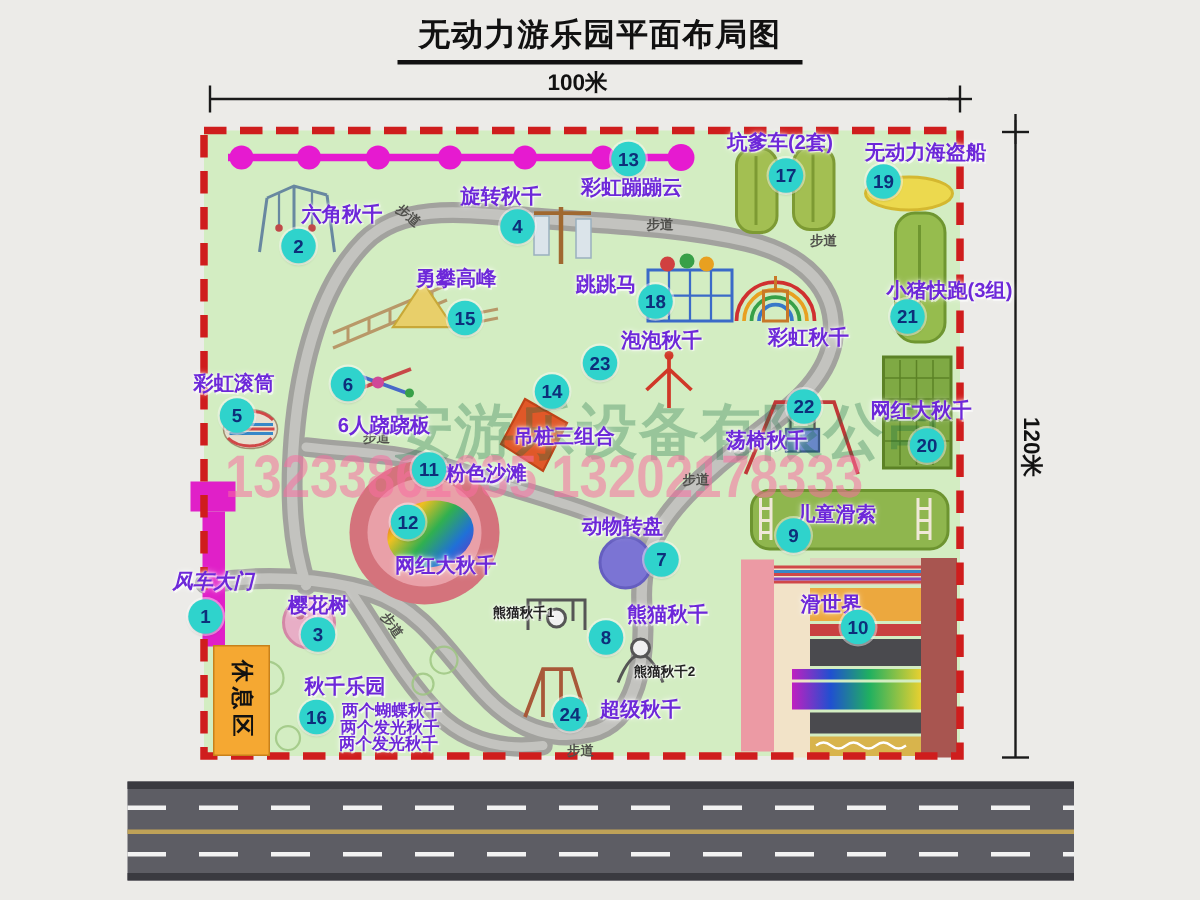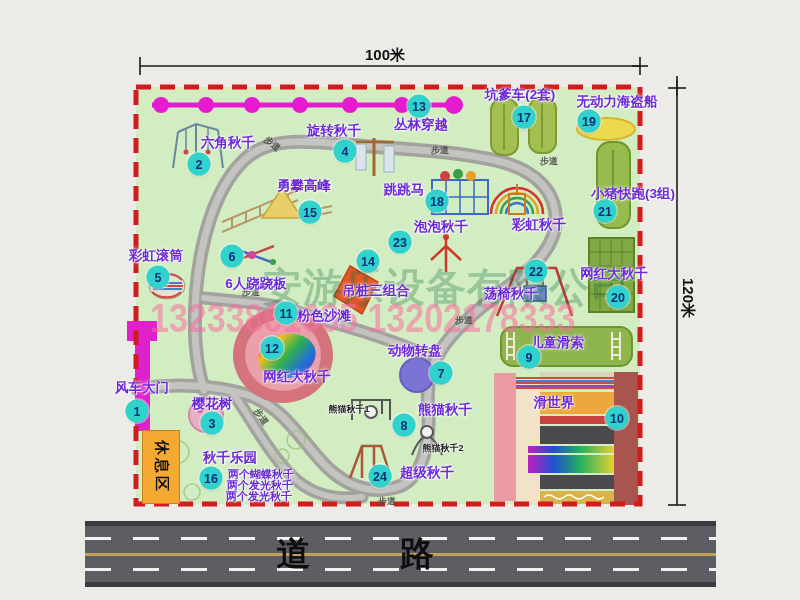--- a/index.html
+++ b/index.html
@@ -228,43 +228,44 @@
       <line x1="140" y1="57" x2="140" y2="75"></line>
       <line x1="640" y1="57" x2="640" y2="75"></line>
       <line x1="632" y1="66" x2="648" y2="66"></line>
       <line x1="677" y1="76" x2="677" y2="505"></line>
       <line x1="668" y1="88" x2="686" y2="88"></line>
       <line x1="677" y1="80" x2="677" y2="96" stroke-width="1.2"></line>
       <line x1="668" y1="505" x2="686" y2="505"></line>
     </g>
   </svg>
 
+  <div class="title">无动力游乐园平面布局图</div>
   <div class="dim dim-top">100米</div>
   <div class="dim dim-right">120米</div>
 
   <div class="rest">
     <span class="rest-text">休息区</span>
   </div>
 
   <div class="wm-company">安游乐设备有限公司</div>
   <div class="wm-phone">13233861635 13202178333</div>
 
-  <div class="lbl" style="left:142px;top:388px;">风车大门</div>
+  <div class="lbl" style="left:142px;top:388px;font-style:italic;">风车大门</div>
   <div class="lbl" style="left:228px;top:143px;">六角秋千</div>
   <div class="lbl" style="left:212px;top:404px;">樱花树</div>
   <div class="lbl" style="left:334px;top:131px;">旋转秋千</div>
   <div class="lbl" style="left:156px;top:256px;">彩虹滚筒</div>
   <div class="lbl" style="left:256px;top:272px;margin-top:12px;">6人跷跷板</div>
   <div class="lbl" style="left:415px;top:351px;">动物转盘</div>
   <div class="lbl" style="left:445px;top:410px;">熊猫秋千</div>
   <div class="lbl" style="left:557px;top:343px;">儿童滑索</div>
   <div class="lbl" style="left:554px;top:403px;">滑世界</div>
   <div class="lbl" style="left:324px;top:316px;">粉色沙滩</div>
   <div class="lbl" style="left:297px;top:377px;">网红大秋千</div>
-  <div class="lbl" style="left:421px;top:125px;">丛林穿越</div>
+  <div class="lbl" style="left:421px;top:125px;">彩虹蹦蹦云</div>
   <div class="lbl" style="left:376px;top:291px;">吊桩三组合</div>
   <div class="lbl" style="left:304px;top:186px;">勇攀高峰</div>
   <div class="lbl" style="left:230px;top:458px;">秋千乐园</div>
   <div class="lbl" style="left:520px;top:95px;">坑爹车(2套)</div>
   <div class="lbl" style="left:404px;top:190px;">跳跳马</div>
   <div class="lbl" style="left:617px;top:102px;">无动力海盗船</div>
   <div class="lbl" style="left:614px;top:274px;">网红大秋千</div>
   <div class="lbl" style="left:633px;top:194px;">小猪快跑(3组)</div>
   <div class="lbl" style="left:511px;top:294px;">荡椅秋千</div>
   <div class="lbl" style="left:441px;top:227px;">泡泡秋千</div>
@@ -287,36 +288,35 @@
 
   <div class="mk" style="left:137px;top:411px;">1</div>
   <div class="mk" style="left:199px;top:164px;">2</div>
   <div class="mk" style="left:212px;top:423px;">3</div>
   <div class="mk" style="left:345px;top:151px;">4</div>
   <div class="mk" style="left:158px;top:277px;">5</div>
   <div class="mk" style="left:232px;top:256px;">6</div>
   <div class="mk" style="left:441px;top:373px;">7</div>
   <div class="mk" style="left:404px;top:425px;">8</div>
   <div class="mk" style="left:529px;top:357px;">9</div>
-  <div class="mk" style="left:572px;top:418px;margin-left:45px;">10</div>
+  <div class="mk" style="left:572px;top:418px;">10</div>
   <div class="mk" style="left:286px;top:313px;">11</div>
   <div class="mk" style="left:272px;top:348px;">12</div>
   <div class="mk" style="left:419px;top:106px;">13</div>
   <div class="mk" style="left:368px;top:261px;">14</div>
   <div class="mk" style="left:310px;top:212px;">15</div>
   <div class="mk" style="left:211px;top:478px;">16</div>
   <div class="mk" style="left:524px;top:117px;">17</div>
   <div class="mk" style="left:437px;top:201px;">18</div>
   <div class="mk" style="left:589px;top:121px;">19</div>
   <div class="mk" style="left:618px;top:297px;">20</div>
   <div class="mk" style="left:605px;top:211px;">21</div>
   <div class="mk" style="left:536px;top:271px;">22</div>
   <div class="mk" style="left:400px;top:242px;">23</div>
   <div class="mk" style="left:380px;top:476px;">24</div>
 
   <div class="road">
     <div class="dash d1"></div>
     <div class="center-line"></div>
     <div class="dash d2"></div>
-    <div class="road-label">道  路</div>
   </div>
 
 </div>
 
 </body></html>

